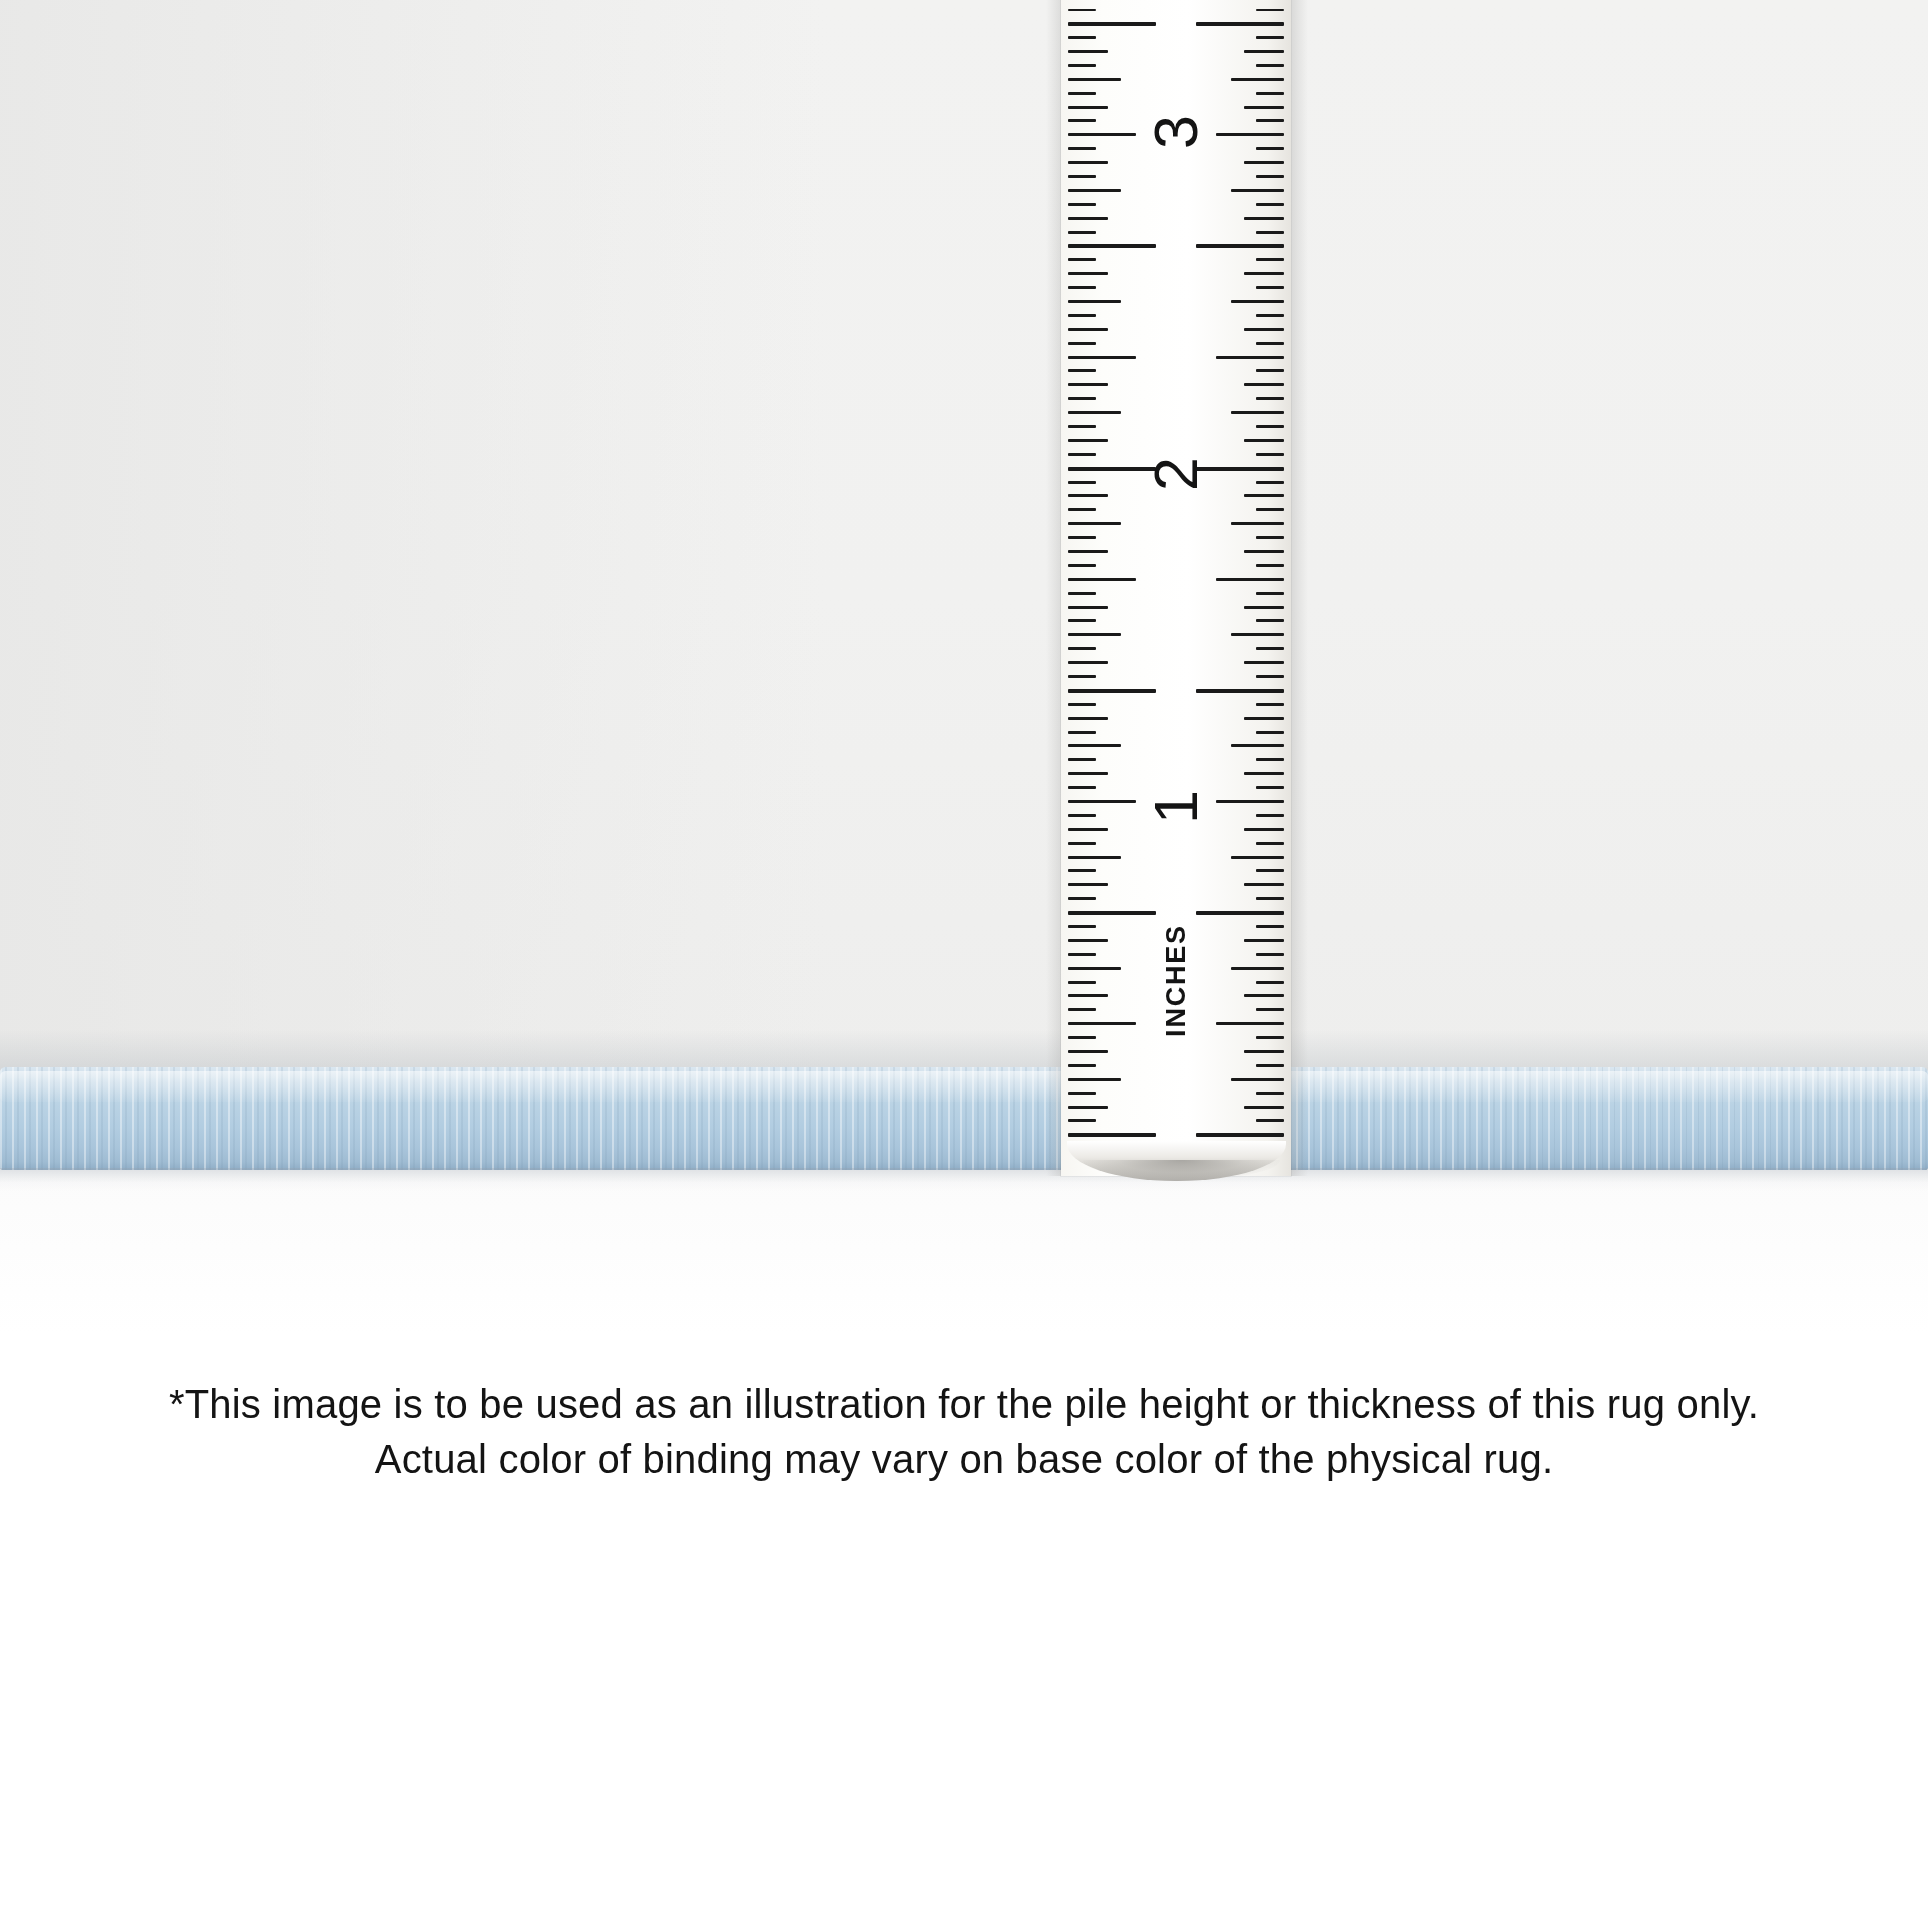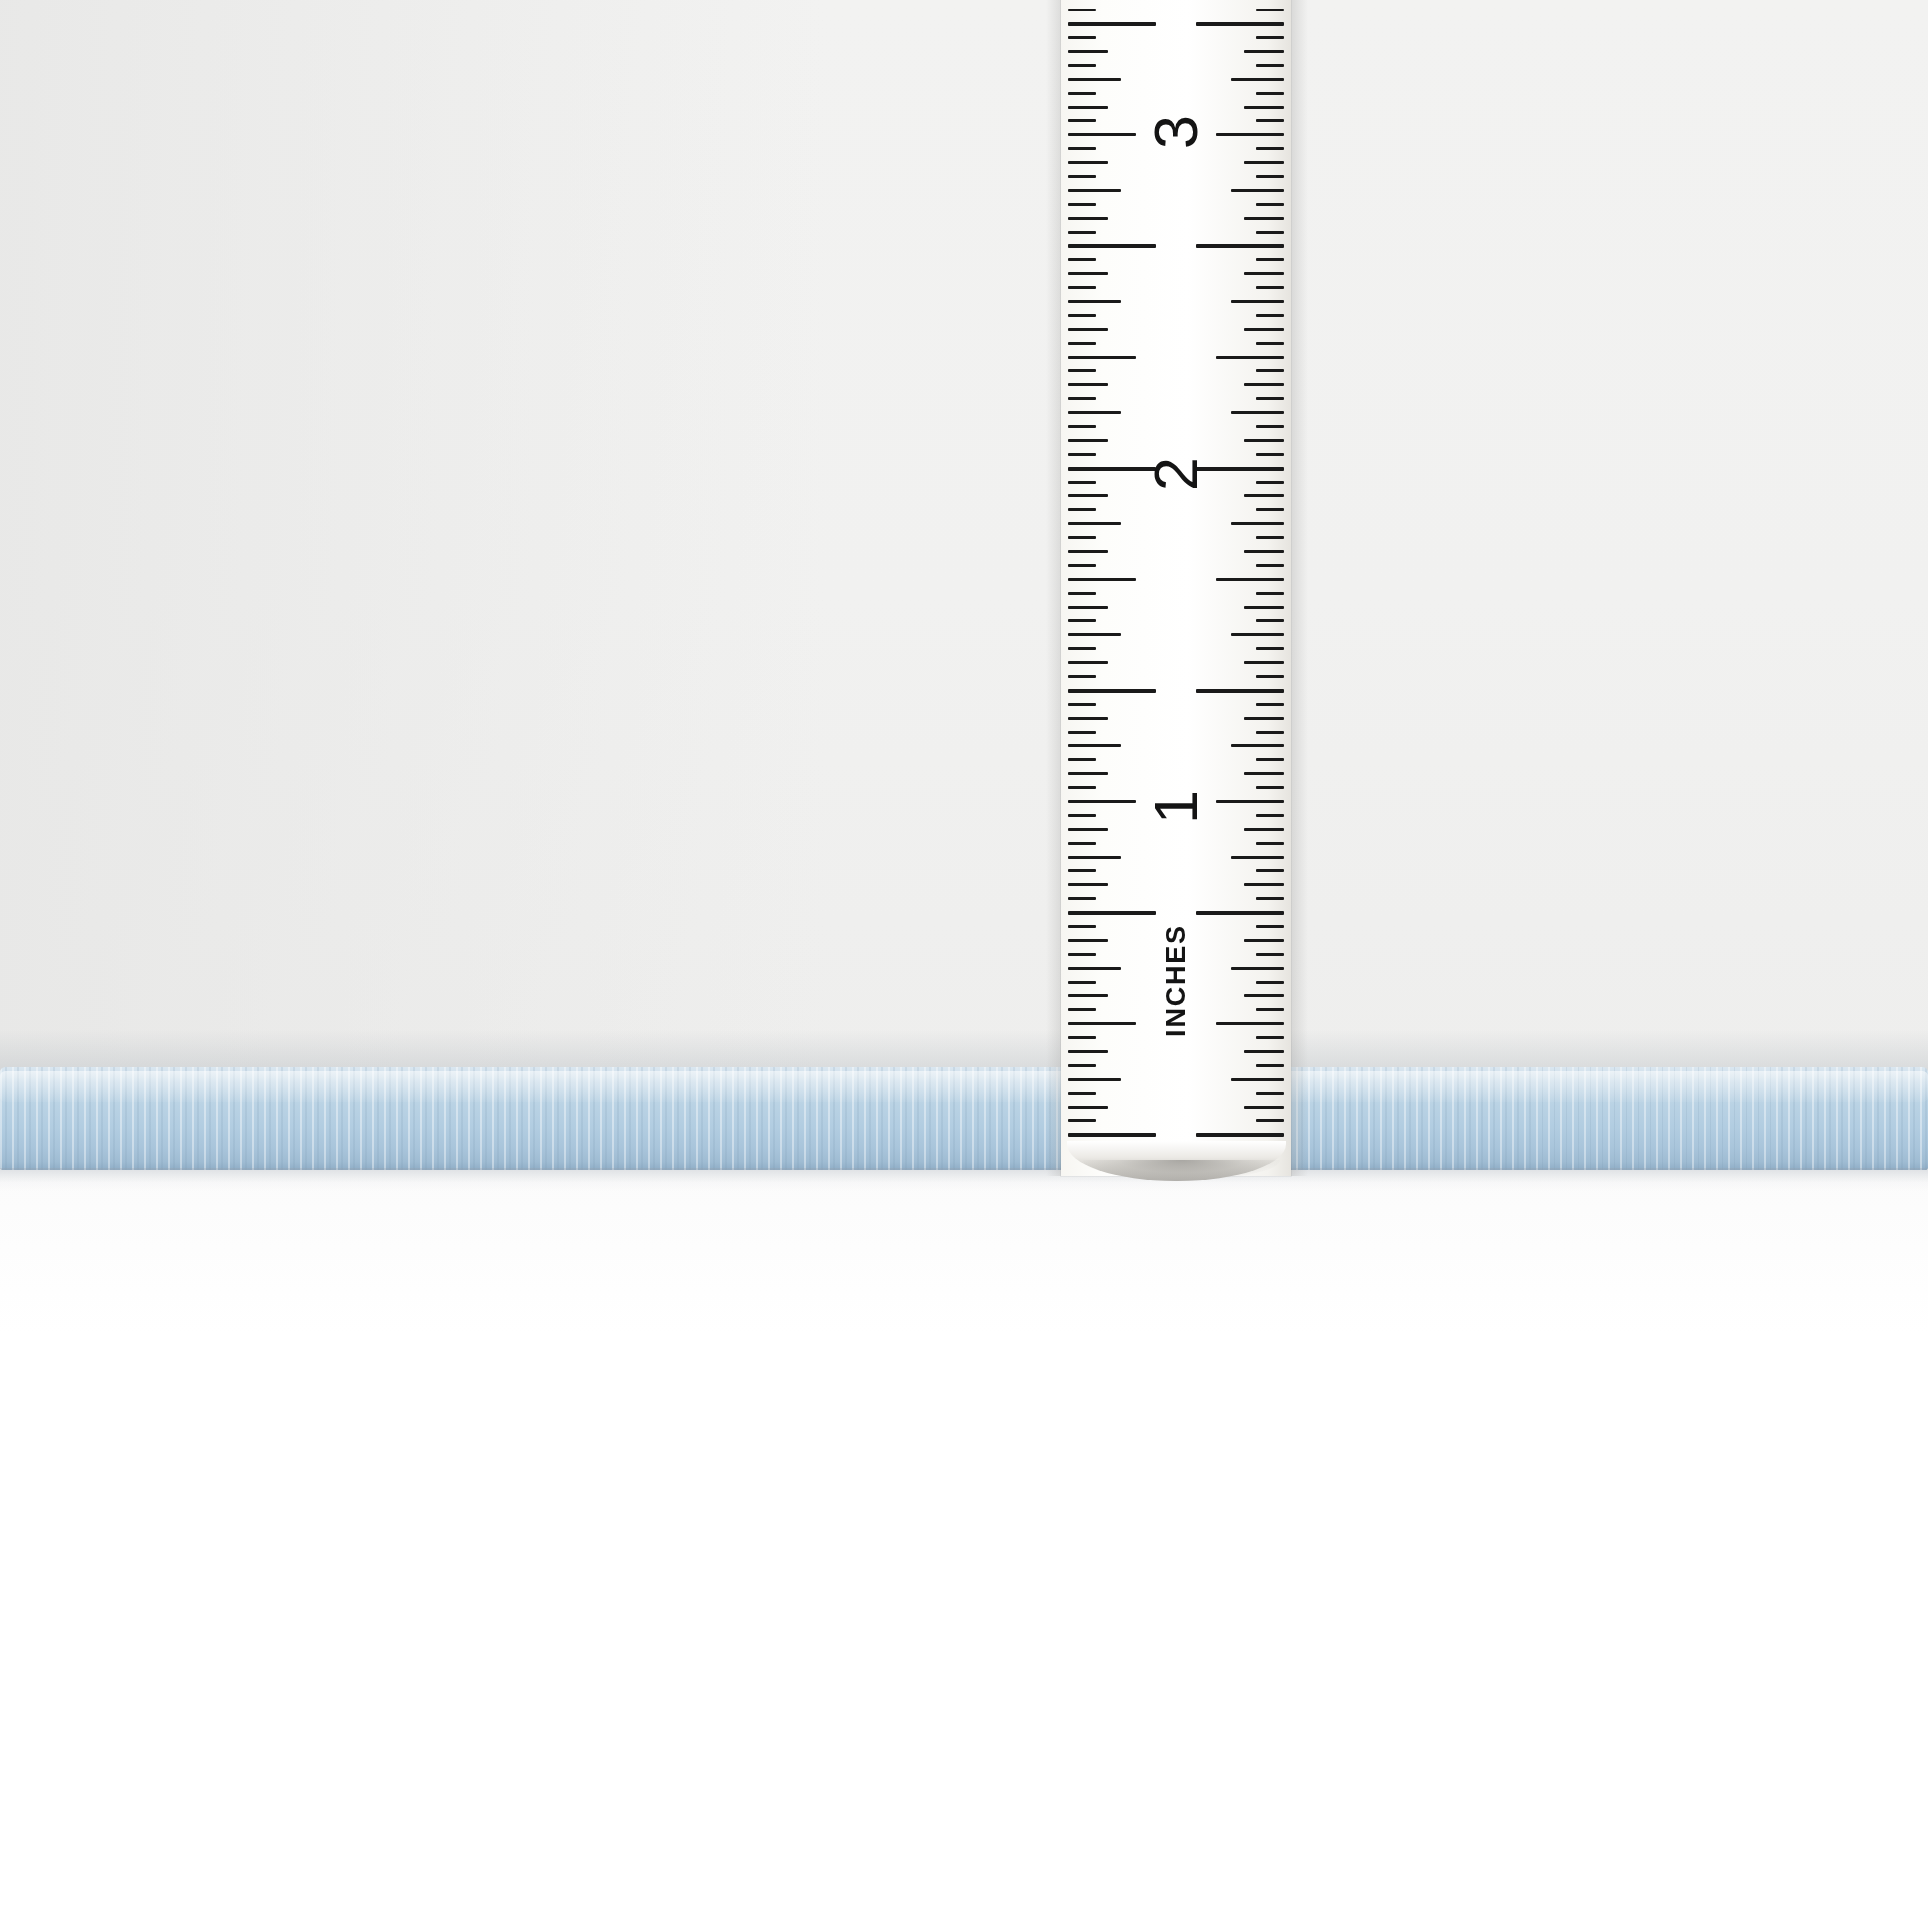--- a/index.html
+++ b/index.html
@@ -434,15 +434,19 @@
       <div class="ruler-num" style="top:101px;">3</div>
       <div class="ruler-num" style="top:443px;">2</div>
       <div class="ruler-num" style="top:776px;">1</div>
       <div id="inches-label" style="top:969px;">INCHES</div>
     </div>
     <div id="ruler-tip">
       <div id="ruler-tip-edge"></div>
     </div>
   </div>
 
+  <div id="caption">
+    <span class="line">*This image is to be used as an illustration for the pile height or thickness of this rug only.</span>
+    <span class="line">Actual color of binding may vary on base color of the physical rug.</span>
+  </div>
 
 </div>
 
 
 </body></html>

